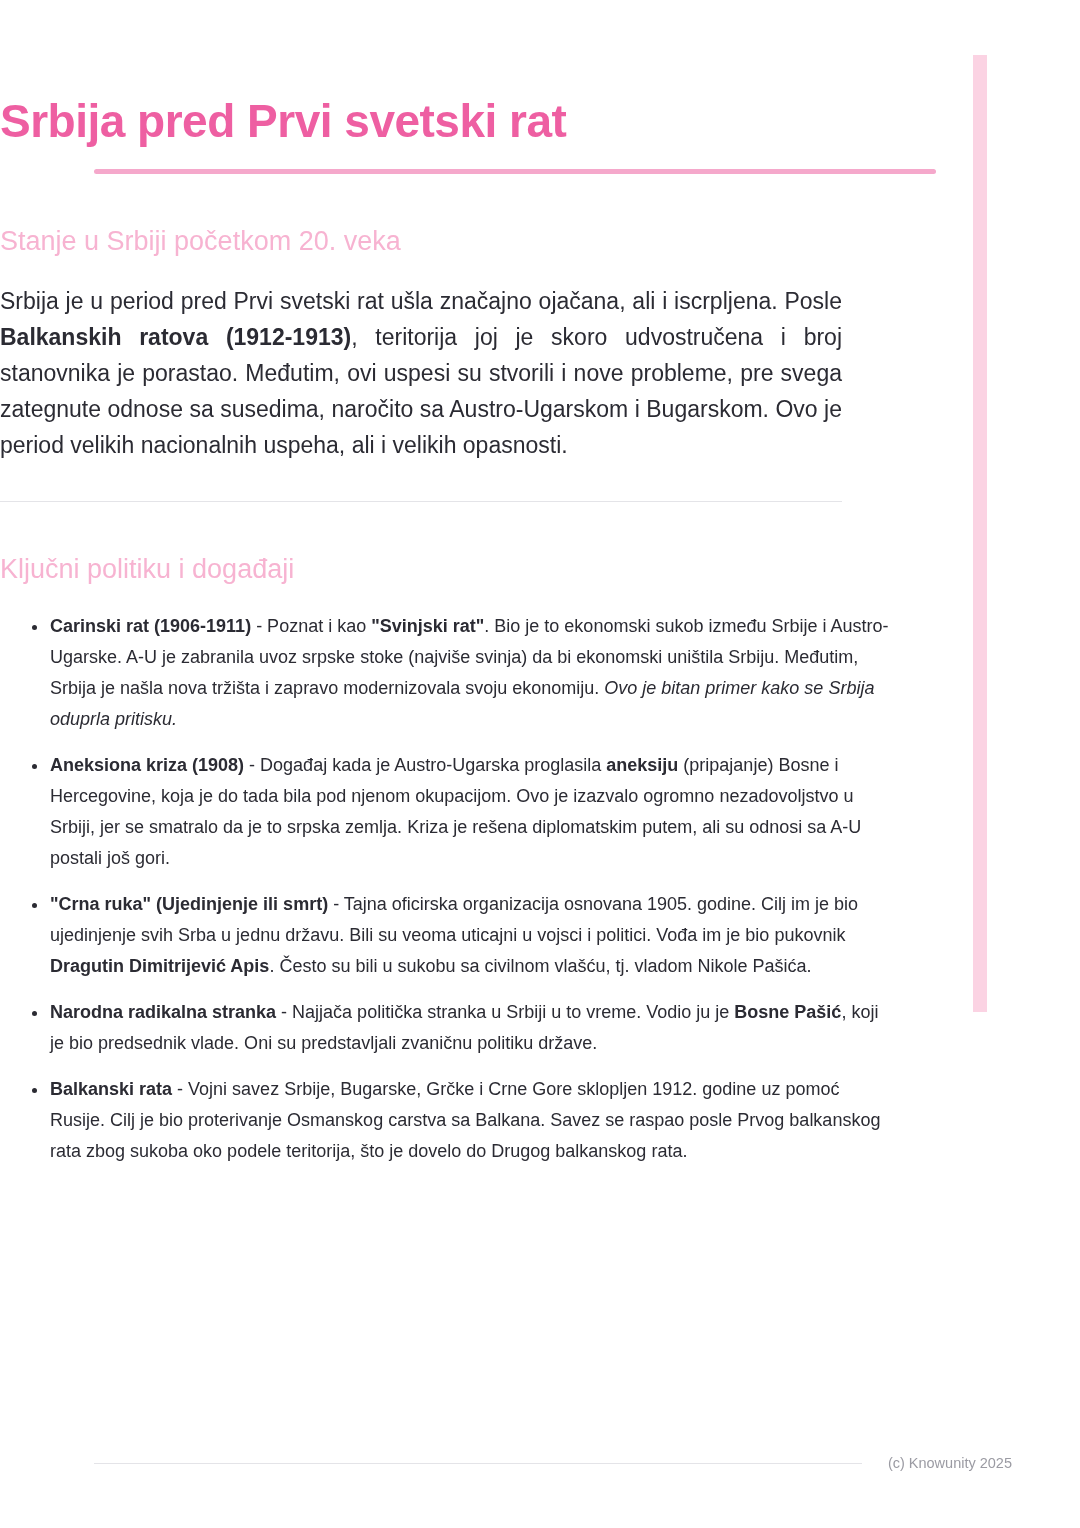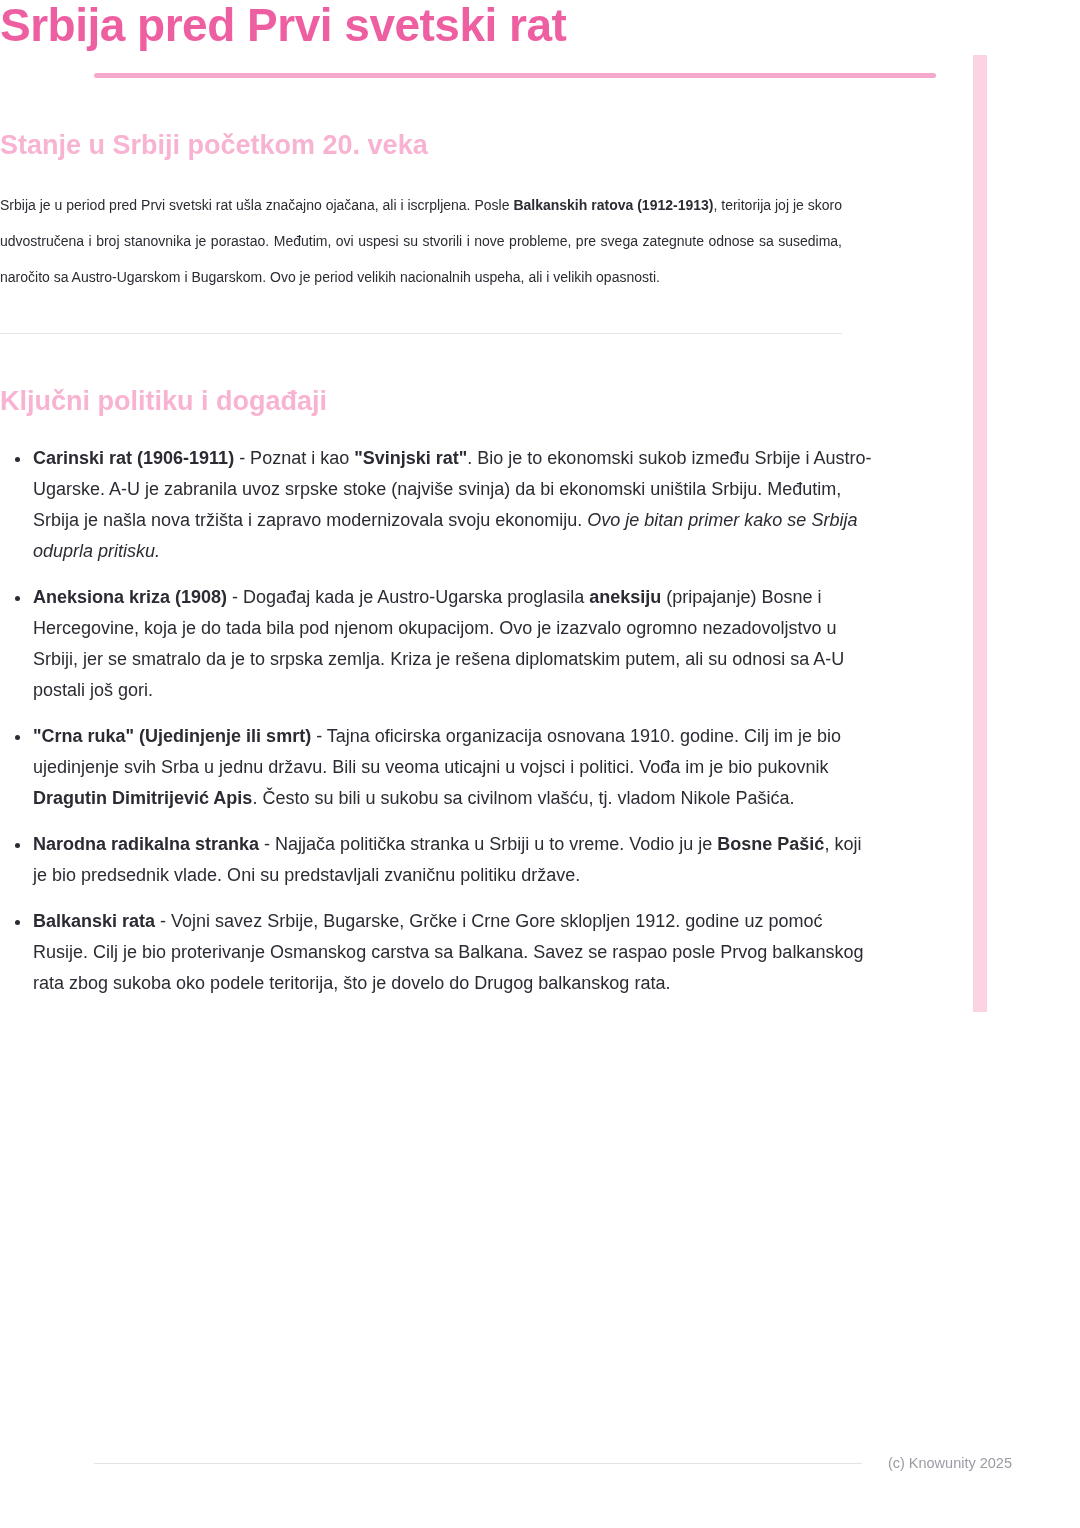--- a/index.html
+++ b/index.html
@@ -27,46 +27,47 @@
     background: var(--stripe-pink, #fbd3e3);
   }
 
   .inner {
     margin-left: 94px;
     width: 842px;
   }
 
   h1.page-title {
     margin: 0;
+    padding-top: 96px;
     font-size: 46px;
     line-height: 1.1;
     font-weight: 800;
     letter-spacing: -0.5px;
     color: var(--title-pink, #ee5fa2);
   }
 
   .title-rule {
     margin-top: 22px;
     height: 5px;
     border-radius: 3px;
     background: var(--rule-pink, #f5a8cb);
   }
 
   h2.section-heading {
     margin: 0;
     margin-top: 52px;
     font-size: 27px;
-    font-weight: 700;
+    font-weight: 400;
     color: var(--heading-pink, #f7b3d1);
   }
 
   p.body-paragraph {
     margin: 0;
     margin-top: 26px;
-    font-size: 14px;
+    font-size: 23px;
     line-height: 36px;
     text-align: justify;
   }
 
   hr.divider {
     border: none;
     border-top: 1px solid #e4e4e8;
     margin: 0;
     margin-top: 38px;
   }
@@ -74,21 +75,21 @@
   p.section-intro {
     margin: 0;
     margin-top: 28px;
     font-size: 18.5px;
     line-height: 30px;
   }
 
   ul.terms-list {
     margin: 0;
     margin-top: 26px;
-    padding-left: 31px;
+    padding-left: 48px;
     list-style: disc;
   }
   ul.terms-list li {
     font-size: 18px;
     line-height: 31px;
     margin-bottom: 15px;
     padding-left: 2px;
   }
   ul.terms-list li::marker {
     color: #2b2b33;
@@ -133,21 +134,21 @@
     <p class="body-paragraph inner"><span>Srbija je u period pred Prvi svetski rat ušla značajno ojačana, ali i iscrpljena. Posle </span><span class="b">Balkanskih ratova (1912-1913)</span><span>, teritorija joj je skoro udvostručena i broj stanovnika je porastao. Međutim, ovi uspesi su stvorili i nove probleme, pre svega zategnute odnose sa susedima, naročito sa Austro-Ugarskom i Bugarskom. Ovo je period velikih nacionalnih uspeha, ali i velikih opasnosti.</span></p>
   </section>
 
   <hr class="divider inner">
 
   <section>
     <h2 class="section-heading inner">Ključni politiku i događaji</h2>
     <ul class="terms-list inner">
         <li><span class="b">Carinski rat (1906-1911)</span><span> - Poznat i kao </span><span class="b">"Svinjski rat"</span><span>. Bio je to ekonomski sukob između Srbije i Austro-Ugarske. A-U je zabranila uvoz srpske stoke (najviše svinja) da bi ekonomski uništila Srbiju. Međutim, Srbija je našla nova tržišta i zapravo modernizovala svoju ekonomiju. </span><span class="i">Ovo je bitan primer kako se Srbija oduprla pritisku.</span></li>
         <li><span class="b">Aneksiona kriza (1908)</span><span> - Događaj kada je Austro-Ugarska proglasila </span><span class="b">aneksiju</span><span> (pripajanje) Bosne i Hercegovine, koja je do tada bila pod njenom okupacijom. Ovo je izazvalo ogromno nezadovoljstvo u Srbiji, jer se smatralo da je to srpska zemlja. Kriza je rešena diplomatskim putem, ali su odnosi sa A-U postali još gori.</span></li>
-        <li><span class="b">"Crna ruka" (Ujedinjenje ili smrt)</span><span> - Tajna oficirska organizacija osnovana 1910. godine. Cilj im je bio ujedinjenje svih Srba u jednu državu. Bili su veoma uticajni u vojsci i politici. Vođa im je bio pukovnik </span><span class="b">Dragutin Dimitrijević Apis</span><span>. Često su bili u sukobu sa civilnom vlašću, tj. vladom Nikole Pašića.</span></li>
+        <li><span class="b">"Crna ruka" (Ujedinjenje ili smrt)</span><span> - Tajna oficirska organizacija osnovana 1905. godine. Cilj im je bio ujedinjenje svih Srba u jednu državu. Bili su veoma uticajni u vojsci i politici. Vođa im je bio pukovnik </span><span class="b">Dragutin Dimitrijević Apis</span><span>. Često su bili u sukobu sa civilnom vlašću, tj. vladom Nikole Pašića.</span></li>
         <li><span class="b">Narodna radikalna stranka</span><span> - Najjača politička stranka u Srbiji u to vreme. Vodio ju je </span><span class="b">Bosne Pašić</span><span>, koji je bio predsednik vlade. Oni su predstavljali zvaničnu politiku države.</span></li>
         <li><span class="b">Balkanski rata</span><span> - Vojni savez Srbije, Bugarske, Grčke i Crne Gore sklopljen 1912. godine uz pomoć Rusije. Cilj je bio proterivanje Osmanskog carstva sa Balkana. Savez se raspao posle Prvog balkanskog rata zbog sukoba oko podele teritorija, što je dovelo do Drugog balkanskog rata.</span></li>
       </ul>
   </section>
 
   <div class="footer-row">
     <hr class="footer-divider">
     <span class="footer-credit">(c) Knowunity 2025</span>
   </div>
 

